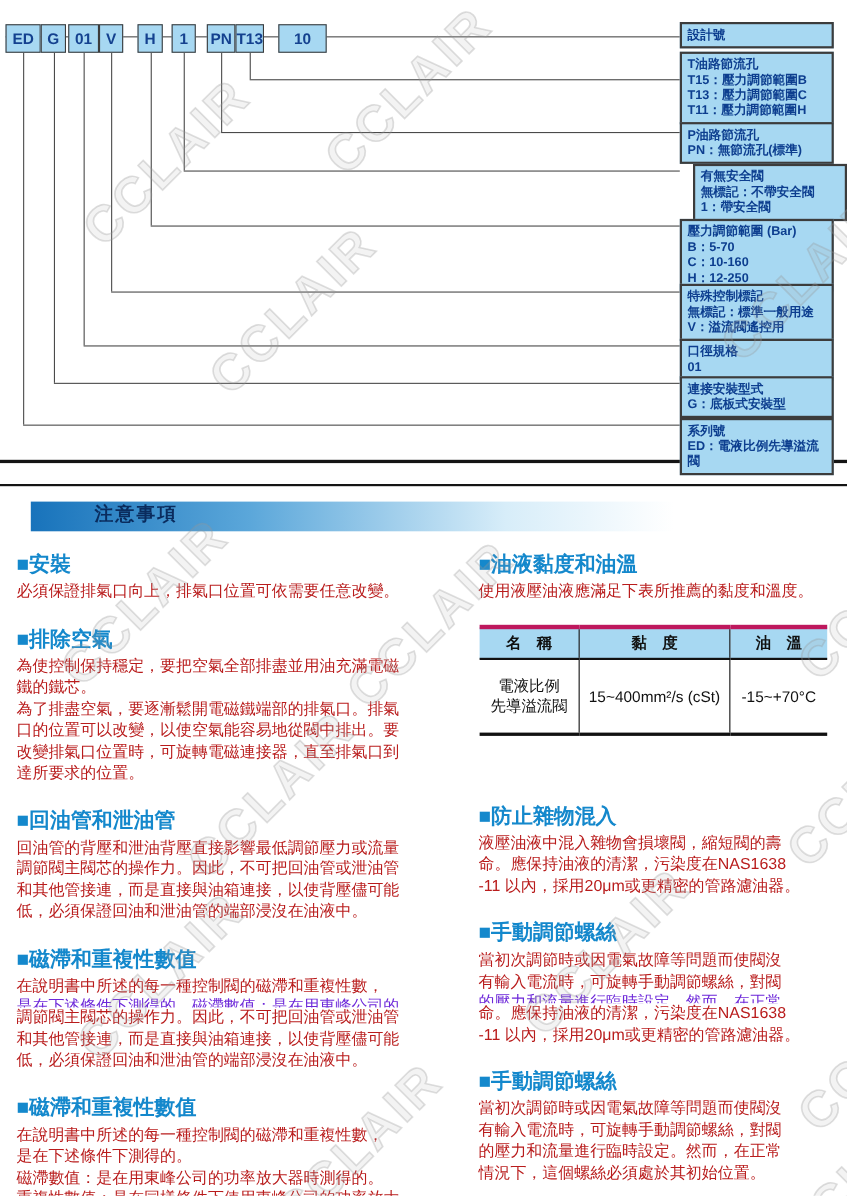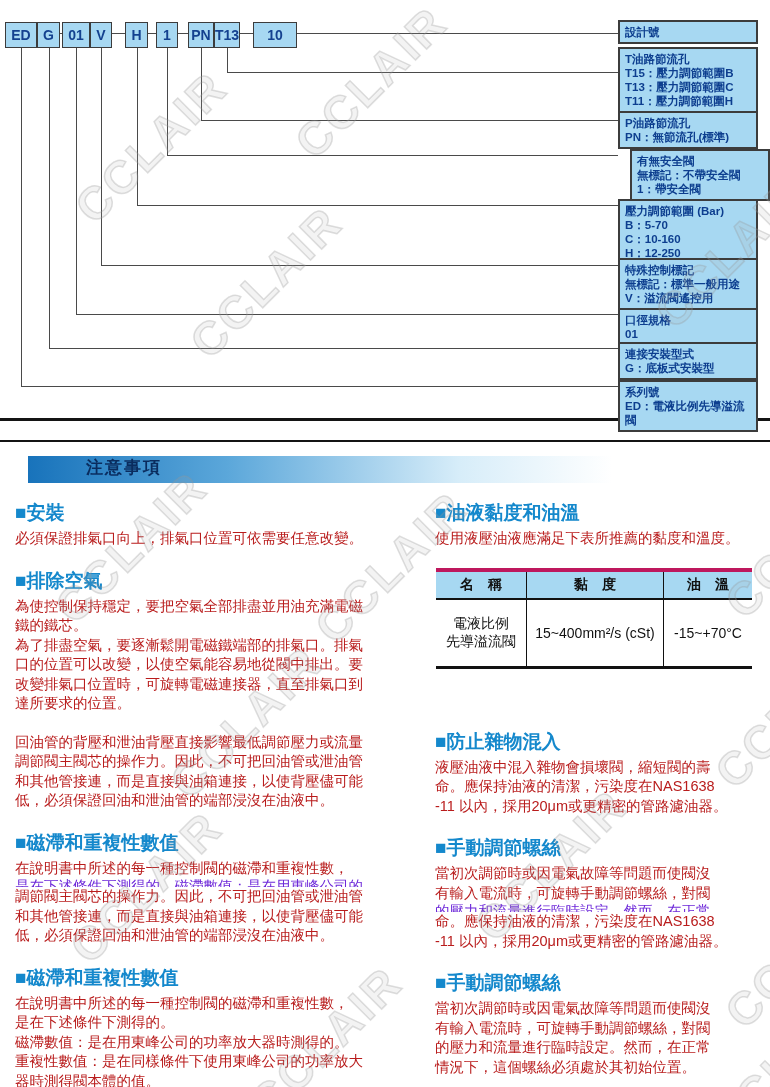--- a/index.html
+++ b/index.html
@@ -140,20 +140,21 @@
     <div class="section">
       <div class="sec-heading">■排除空氣</div>
       <div class="sec-body">為使控制保持穩定，要把空氣全部排盡並用油充滿電磁
 鐵的鐵芯。
 為了排盡空氣，要逐漸鬆開電磁鐵端部的排氣口。排氣
 口的位置可以改變，以使空氣能容易地從閥中排出。要
 改變排氣口位置時，可旋轉電磁連接器，直至排氣口到
 達所要求的位置。</div>
     </div>
     <div class="section">
+      <div class="sec-heading">■回油管和泄油管</div>
       <div class="sec-body">回油管的背壓和泄油背壓直接影響最低調節壓力或流量
 調節閥主閥芯的操作力。因此，不可把回油管或泄油管
 和其他管接連，而是直接與油箱連接，以使背壓儘可能
 低，必須保證回油和泄油管的端部浸沒在油液中。</div>
     </div>
     <div class="section">
       <div class="sec-heading">■磁滯和重複性數值</div>
       <div class="sec-body">在說明書中所述的每一種控制閥的磁滯和重複性數，</div>
       <div class="glitch-line">是在下述條件下測得的。磁滯數值：是在用東峰公司的</div>
       <div class="sec-body">調節閥主閥芯的操作力。因此，不可把回油管或泄油管

